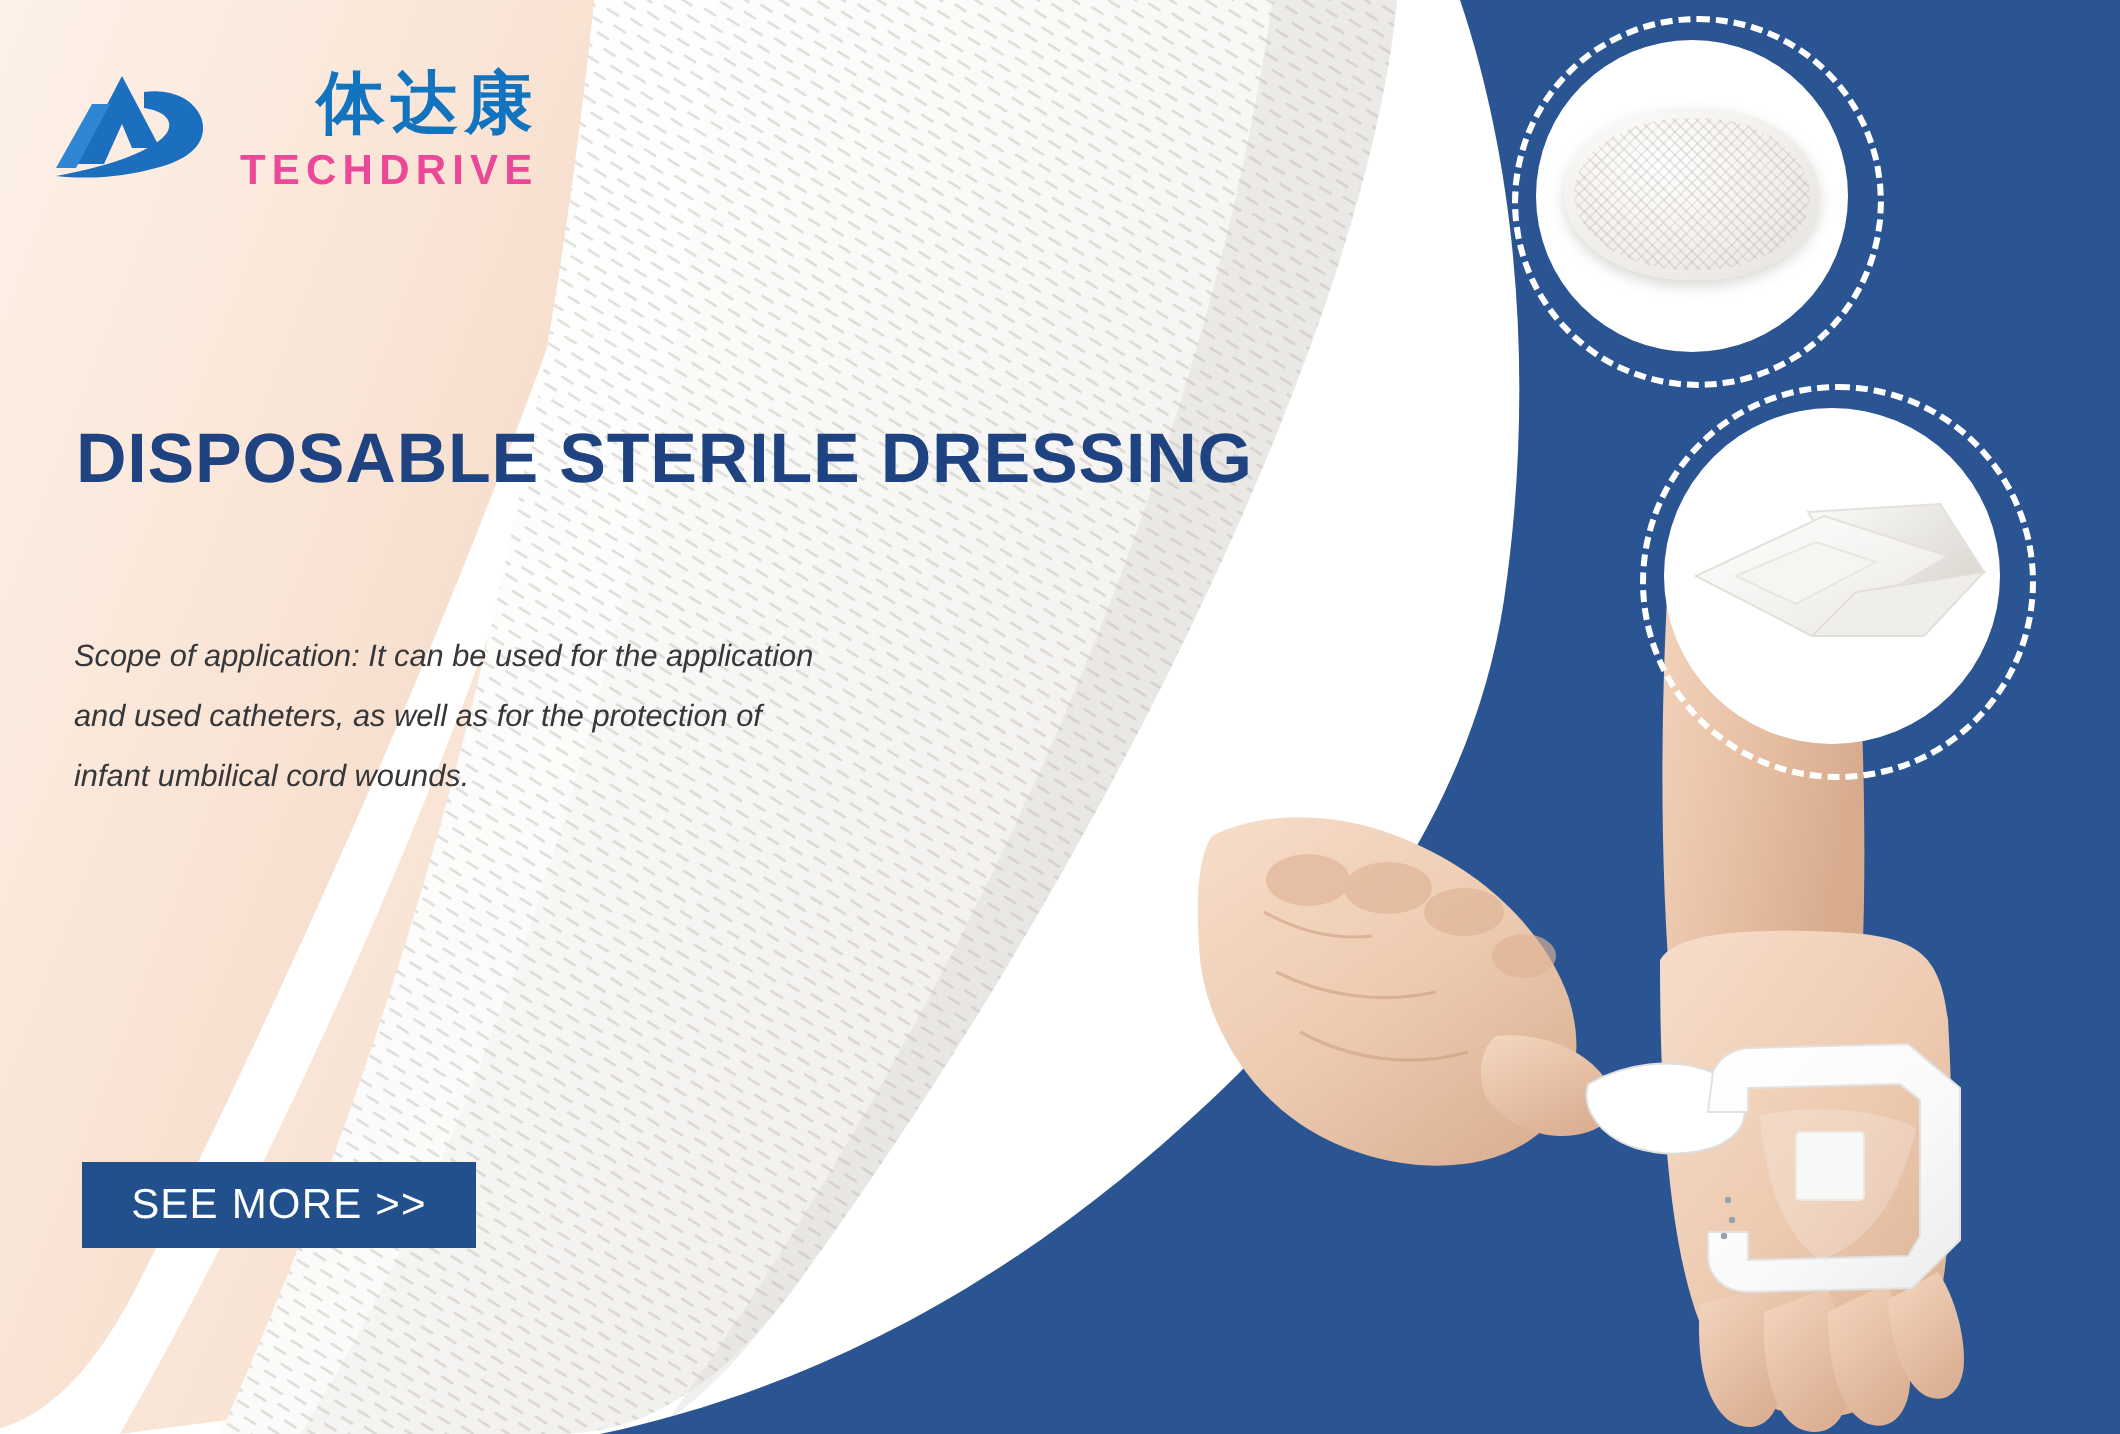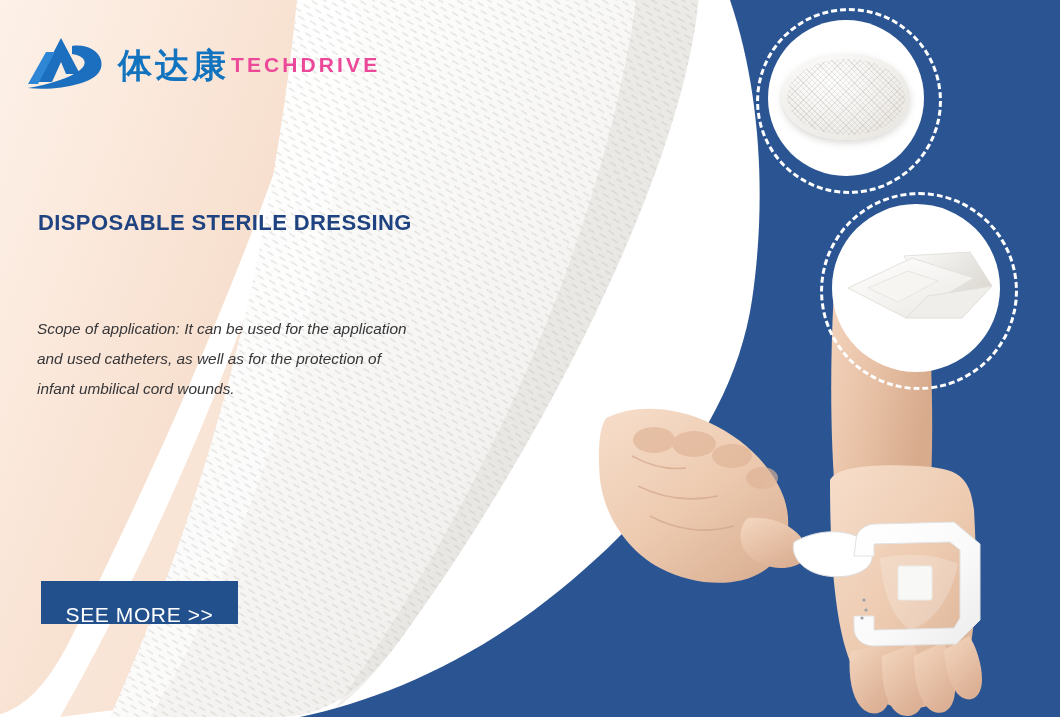--- a/index.html
+++ b/index.html
@@ -87,21 +87,21 @@
   .logo {
     position: absolute;
     z-index: 12;
     left: 22px; top: 34px;
     display: flex;
     align-items: center;
     gap: 10px;
   }
   .logo-mark { width: 86px; height: 62px; flex: none; }
   .logo-mark svg { display: block; }
-  .logo-words { display: flex; line-height: 1; }
+  .logo-words { display: flex; flex-direction: column; line-height: 1; align-items: flex-end; }
   .logo-cn {
     font-family: "DejaVu Sans", sans-serif;
     font-size: 34px;
     font-weight: 700;
     letter-spacing: 3px;
     color: #1273bf;
     white-space: nowrap;
   }
   .logo-en {
     font-family: "Liberation Sans", sans-serif;
@@ -113,21 +113,21 @@
     margin-left: 2px;
     white-space: nowrap;
   }
 
   
   .headline {
     position: absolute;
     z-index: 12;
     left: 38px; top: 210px;
     font-family: "Liberation Sans", sans-serif;
-    font-size: 22px;
+    font-size: 35px;
     font-weight: 700;
     letter-spacing: .4px;
     color: #1f4380;
     white-space: nowrap;
   }
   .body-copy {
     position: absolute;
     z-index: 12;
     left: 37px; top: 314px;
     width: 470px;
@@ -140,21 +140,21 @@
   .body-copy p { margin: 0; }
 
   .see-more {
     position: absolute;
     z-index: 12;
     left: 41px; top: 581px;
     width: 197px; height: 43px;
     background: #22508d;
     color: #ffffff;
     border: none;
-    padding: 12px;
+    padding: 0;
     font-family: "Liberation Sans", sans-serif;
     font-size: 21px;
     letter-spacing: .6px;
     text-align: center;
     line-height: 43px;
     cursor: pointer;
   }
 </style>
 </head>
 <body>

